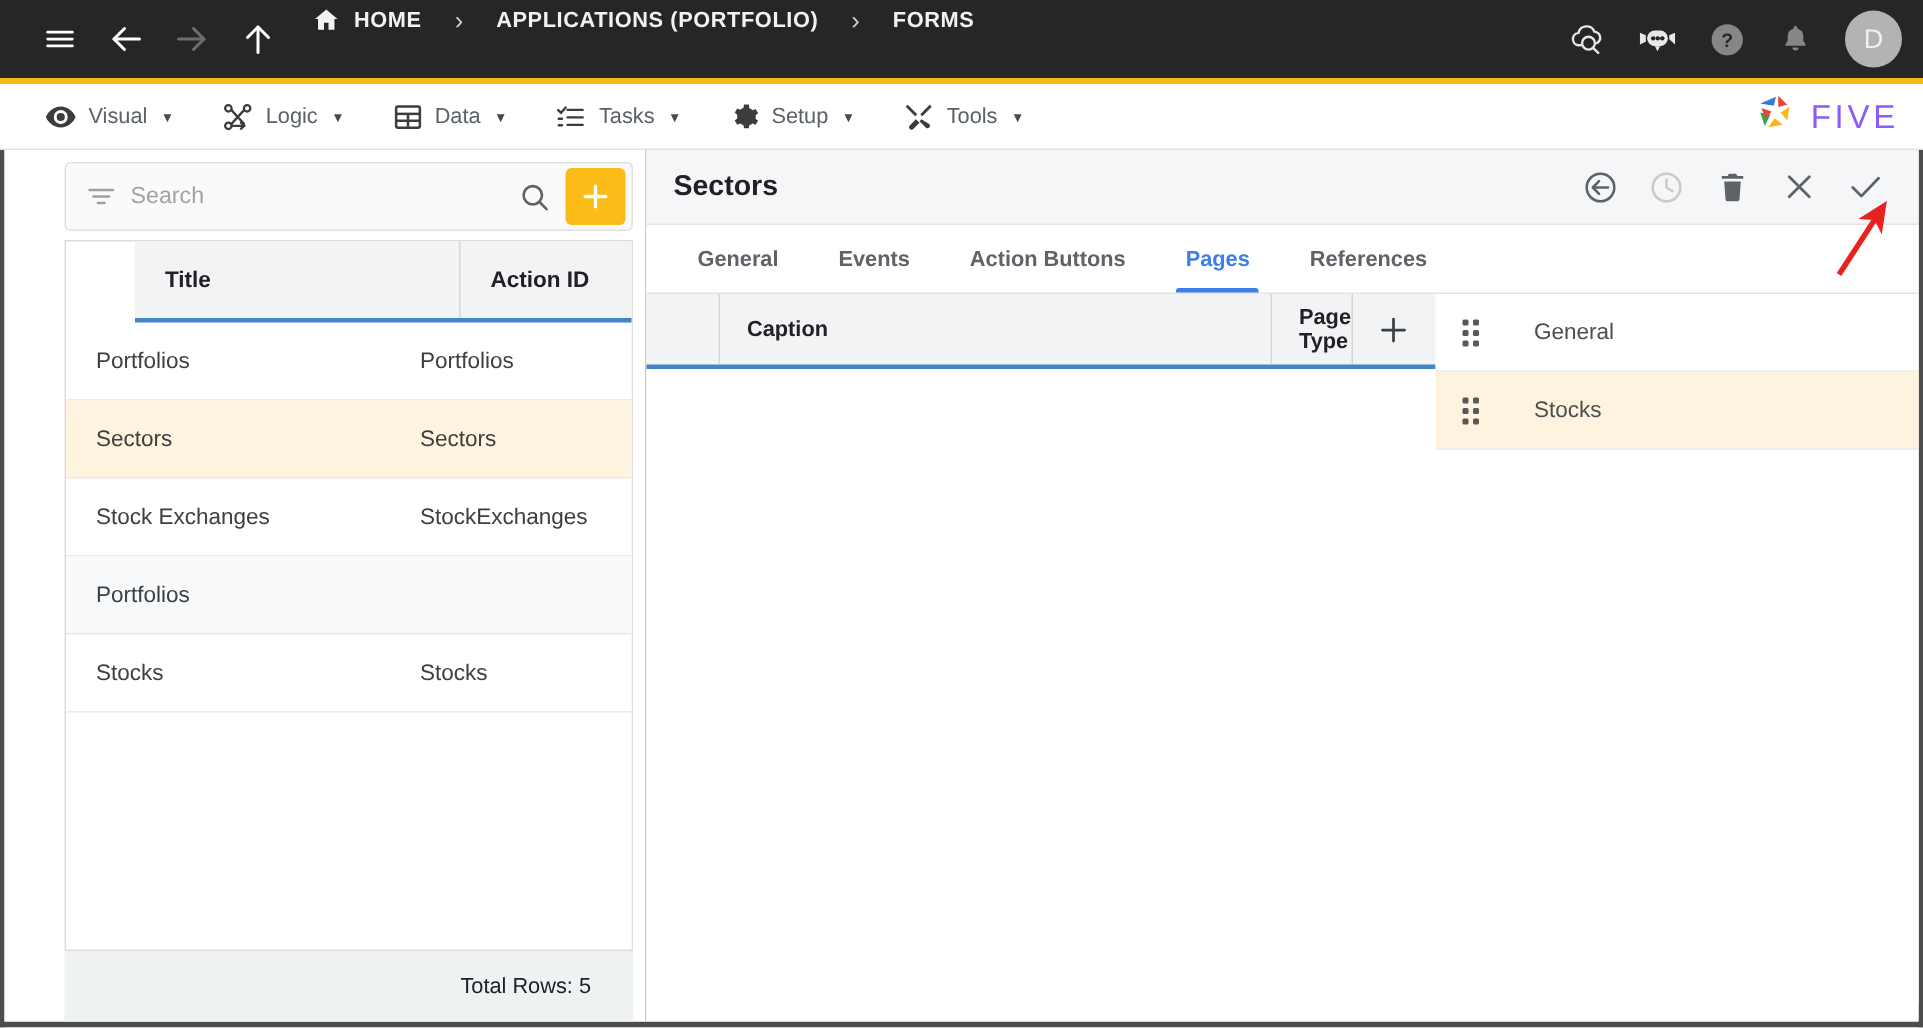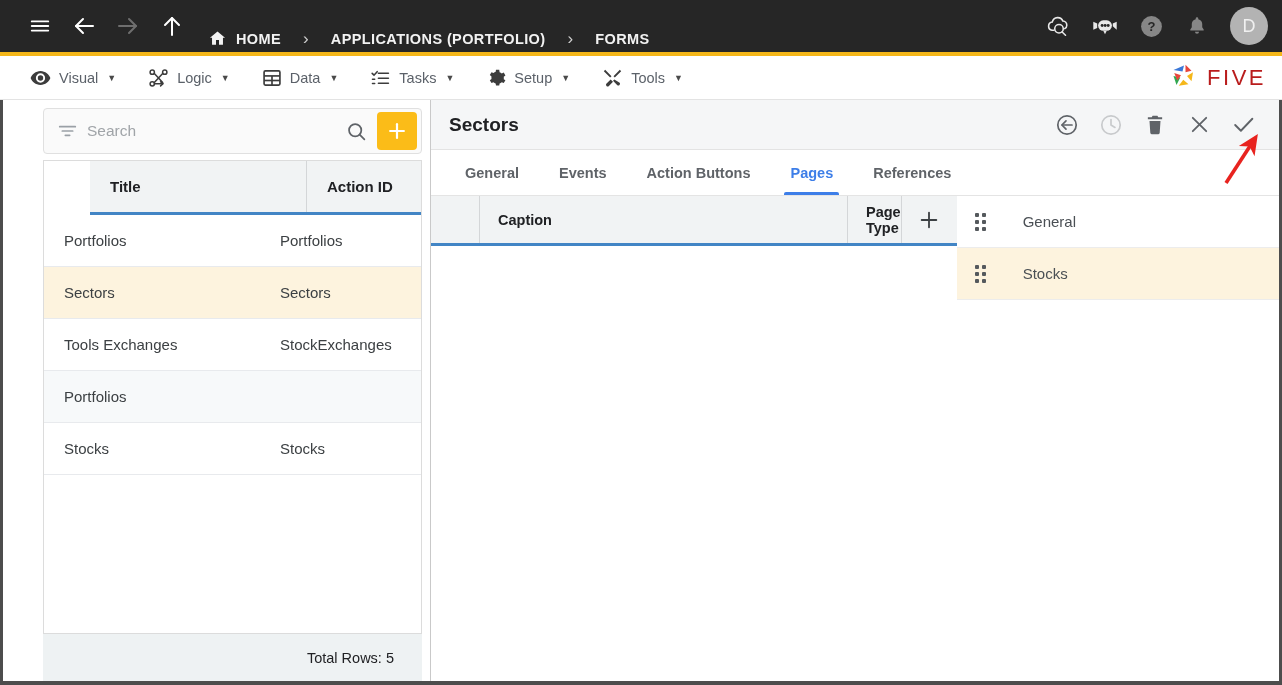--- a/index.html
+++ b/index.html
@@ -20,21 +20,21 @@
   
   .topbar {
     height: 52px;
     background: #262626;
     display: flex;
     align-items: center;
     padding: 0 14px 0 18px;
     flex: 0 0 52px;
     position: relative;
   }
-  .topbar-left { display: flex; align-items: flex-end; gap: 0; }
+  .topbar-left { display: flex; align-items: flex-start; gap: 0; }
   .tb-icon {
     width: 44px; height: 44px;
     display: flex; align-items: center; justify-content: center;
     color: #ffffff;
   }
   .tb-icon.dim { color: #6e6e6e; }
   .tb-icon svg { display: block; }
   .crumbs { display: flex; align-items: center; margin-left: 8px; }
   .crumb {
     color: #f2f2f2;
@@ -90,21 +90,21 @@
     cursor: default;
     white-space: nowrap;
   }
   .menu-item .mi-ico { color: #3c3c3c; display: flex; align-items: center; }
   .menu-item .caret { font-size: 9px; color: #4a4a4a; margin-left: 1px; }
   .five-logo {
     margin-left: auto; margin-right: 16px;
     display: flex; align-items: center; gap: 8px;
   }
   .five-word {
-    font-size: 22px; letter-spacing: 2.5px; color: #b91c1c;
+    font-size: 22px; letter-spacing: 2.5px; color: #8b5cf6;
     font-weight: 400;
   }
 
   
   .body {
     flex: 1 1 auto;
     display: flex;
     min-height: 0;
     background: #fff;
     border-left: 3px solid #4d4d4d;
@@ -517,21 +517,21 @@
         <div class="grid-body">
           <div class="grow">
             <div class="gcell c1">Portfolios</div>
             <div class="gcell c2">Portfolios</div>
           </div>
           <div class="grow sel">
             <div class="gcell c1">Sectors</div>
             <div class="gcell c2">Sectors</div>
           </div>
           <div class="grow">
-            <div class="gcell c1">Tools Exchanges</div>
+            <div class="gcell c1">Stock Exchanges</div>
             <div class="gcell c2">StockExchanges</div>
           </div>
           <div class="grow alt">
             <div class="gcell c2">Portfolios</div>
           </div>
           <div class="grow">
             <div class="gcell c1">Stocks</div>
             <div class="gcell c2">Stocks</div>
           </div>
         </div>

